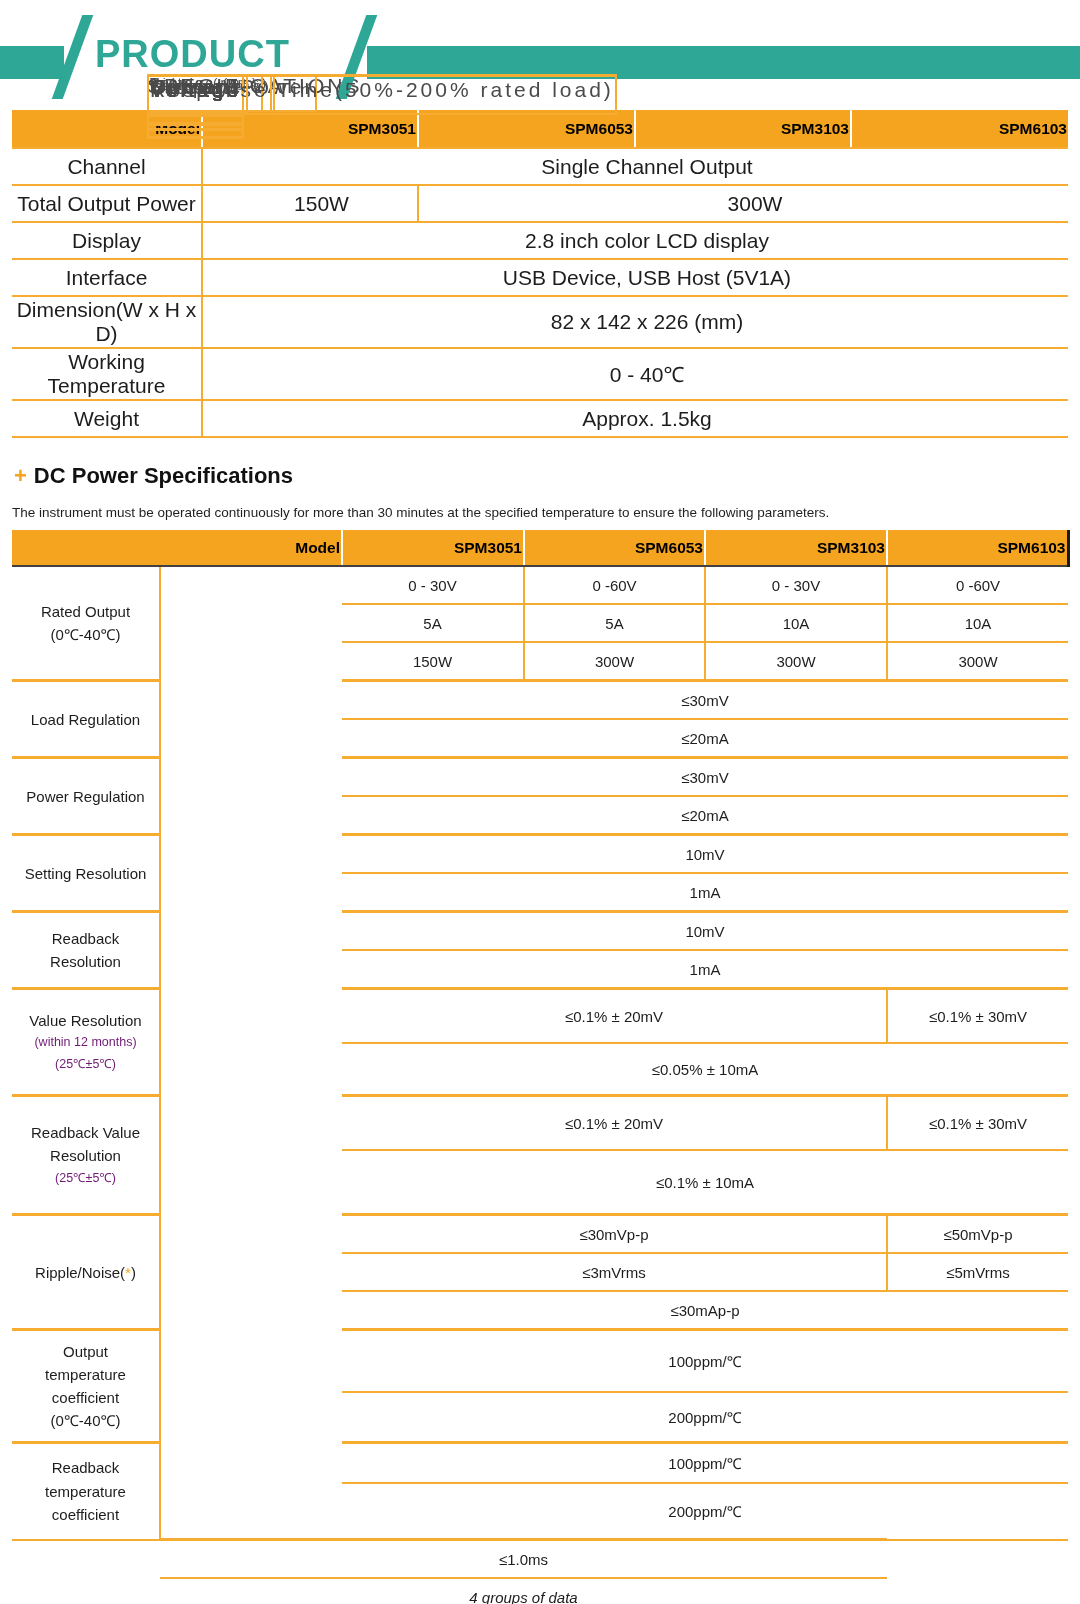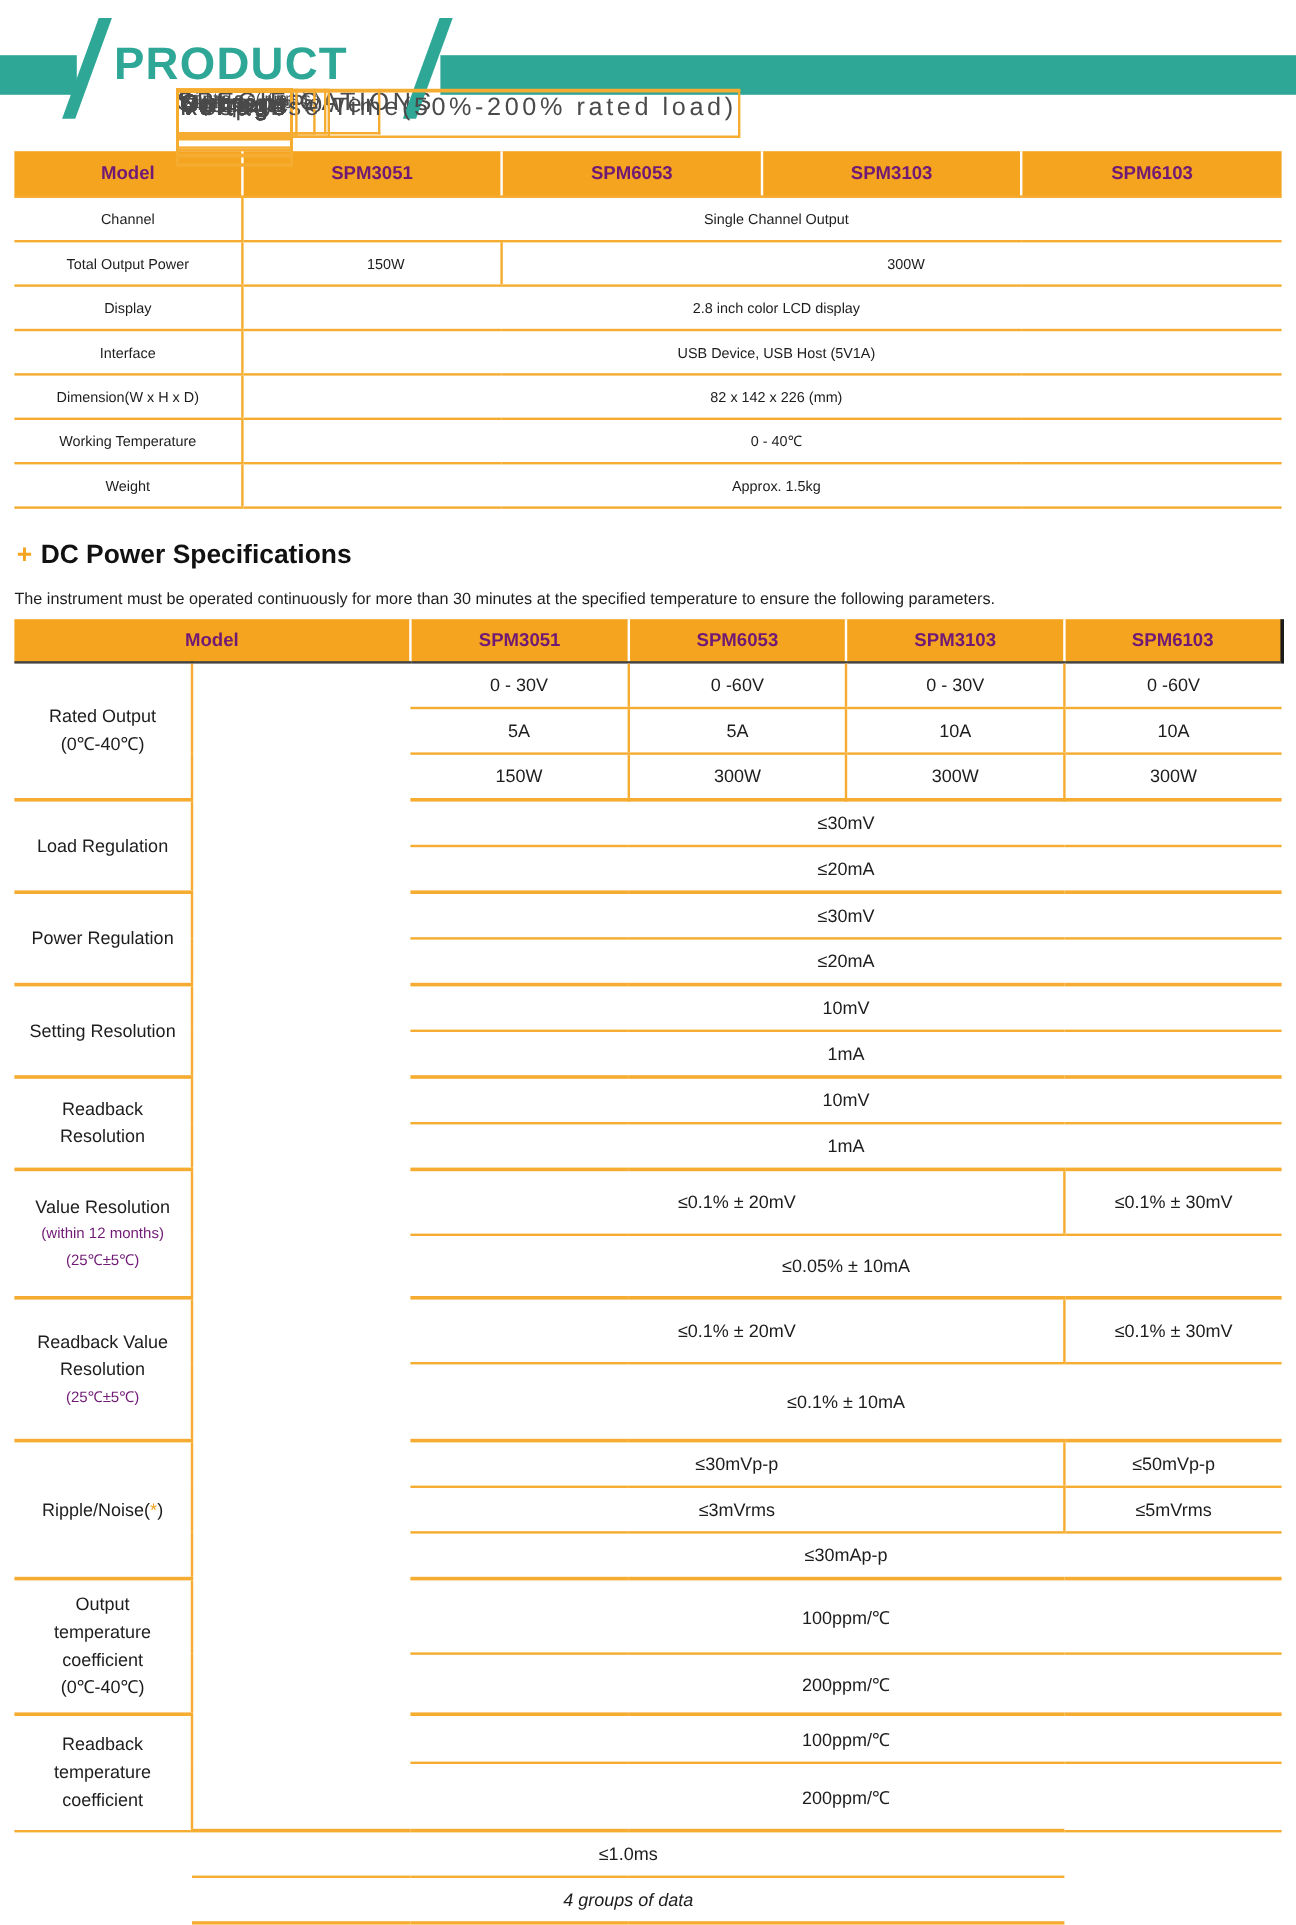--- a/index.html
+++ b/index.html
@@ -7,37 +7,37 @@
     --bord:#F5AC30;
     --teal:#2EA797;
     --ink:#1d1d1d;
   }
   html,body{margin:0;padding:0;}
   body{
     width:1080px;height:1604px;background:#fff;overflow:hidden;
     font-family:"Liberation Sans", sans-serif;color:var(--ink);
   }
   
-  .hdr{position:relative;height:126px;padding-left:15px;}
+  .hdr{position:relative;height:110px;padding-left:15px;}
   .bar{position:absolute;background:var(--teal);height:33px;top:46px;}
   .bar.l{left:0;width:64px;}
   .bar.r{left:367px;right:0;}
   .slash{position:absolute;width:11px;height:84px;background:var(--teal);transform:skewX(-20deg);top:15px;}
   .slash.l{left:67px;}
   .slash.r{left:351px;}
   .ttl{position:absolute;left:95px;top:33px;font-size:38px;font-weight:bold;color:var(--teal);letter-spacing:1px;}
   .sub{position:absolute;left:147px;top:74px;font-size:21px;color:#4a4a4a;letter-spacing:3px;}
   
   table{border-collapse:collapse;margin-left:12px;width:1056px;table-layout:fixed;}
   td{text-align:center;vertical-align:middle;font-size:15px;color:var(--ink);}
-  th{background:var(--accent);color:#701a75;font-weight:bold;font-size:15.5px;text-align:center;vertical-align:middle;}
+  th{background:var(--accent);color:#000000;font-weight:bold;font-size:15.5px;text-align:right;vertical-align:middle;}
   
   .t1 th{height:35px;border-bottom:2px solid var(--bord);}
   .t1 th + th{border-left:2px solid #fff;}
-  .t1 td{height:33px;border-bottom:2px solid var(--bord);font-size:12px;}
+  .t1 td{height:33px;border-bottom:2px solid var(--bord);font-size:21px;}
   .t1 td + td{border-left:2px solid var(--bord);padding-left:24px;}
   
   .sec{margin:25px 0 0 14px;font-size:22px;font-weight:bold;color:#111;}
   .sec .plus{color:var(--accent);margin-right:7px;}
   .note{margin:16px 0 10px 12px;font-size:13.5px;color:#1e1e1e;}
   
   .t2 th{height:33px;border-bottom:2px solid #414141;}
   .t2 th + th{border-left:2px solid #fff;}
   .t2 th.lastcol{border-right:3px solid #1b1b1b;}
   .t2 td{height:34px;border-bottom:2px solid var(--bord);}

